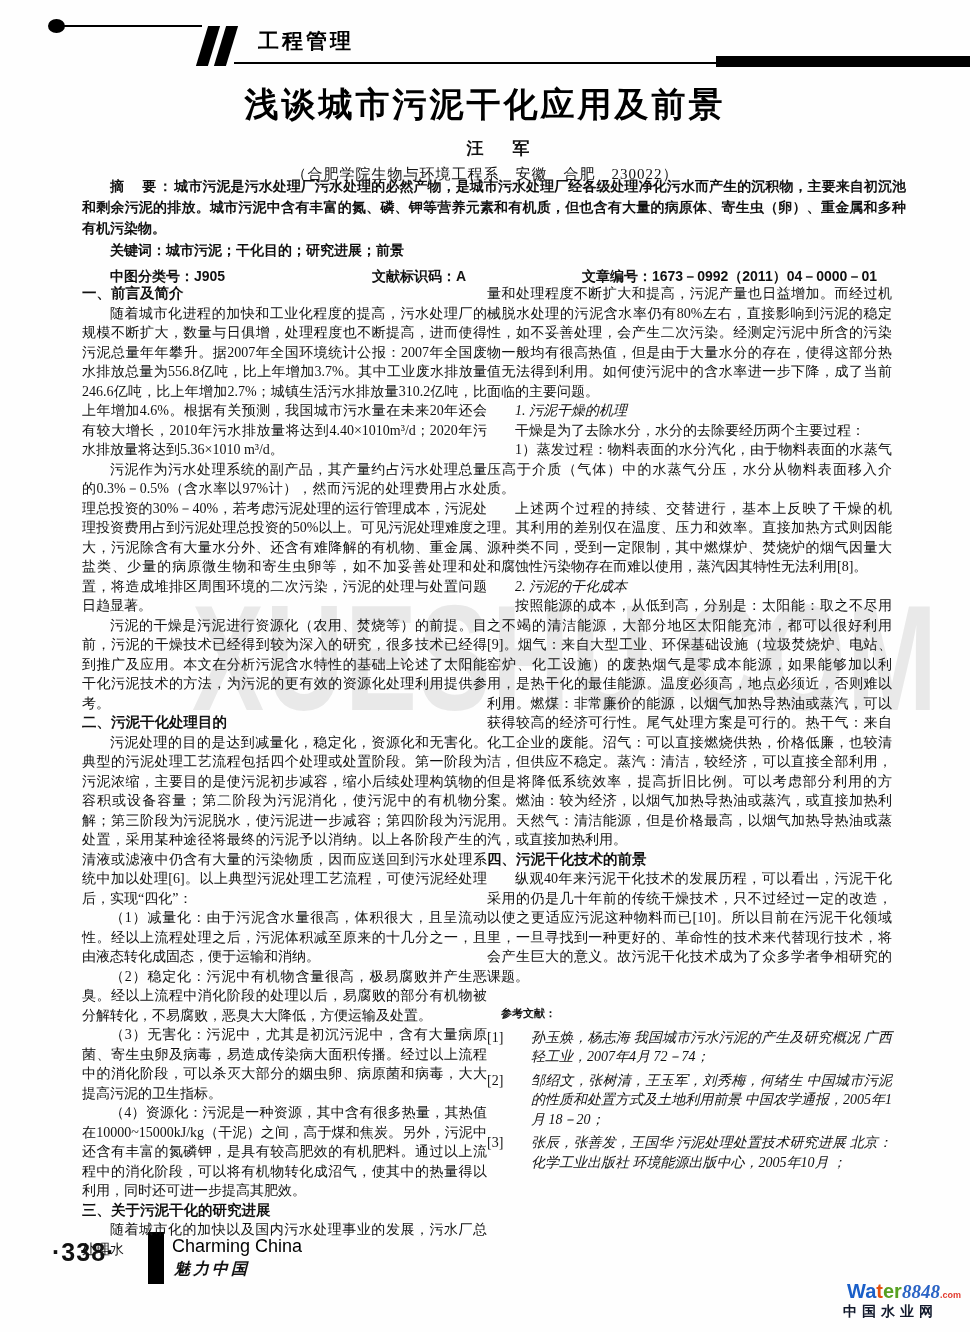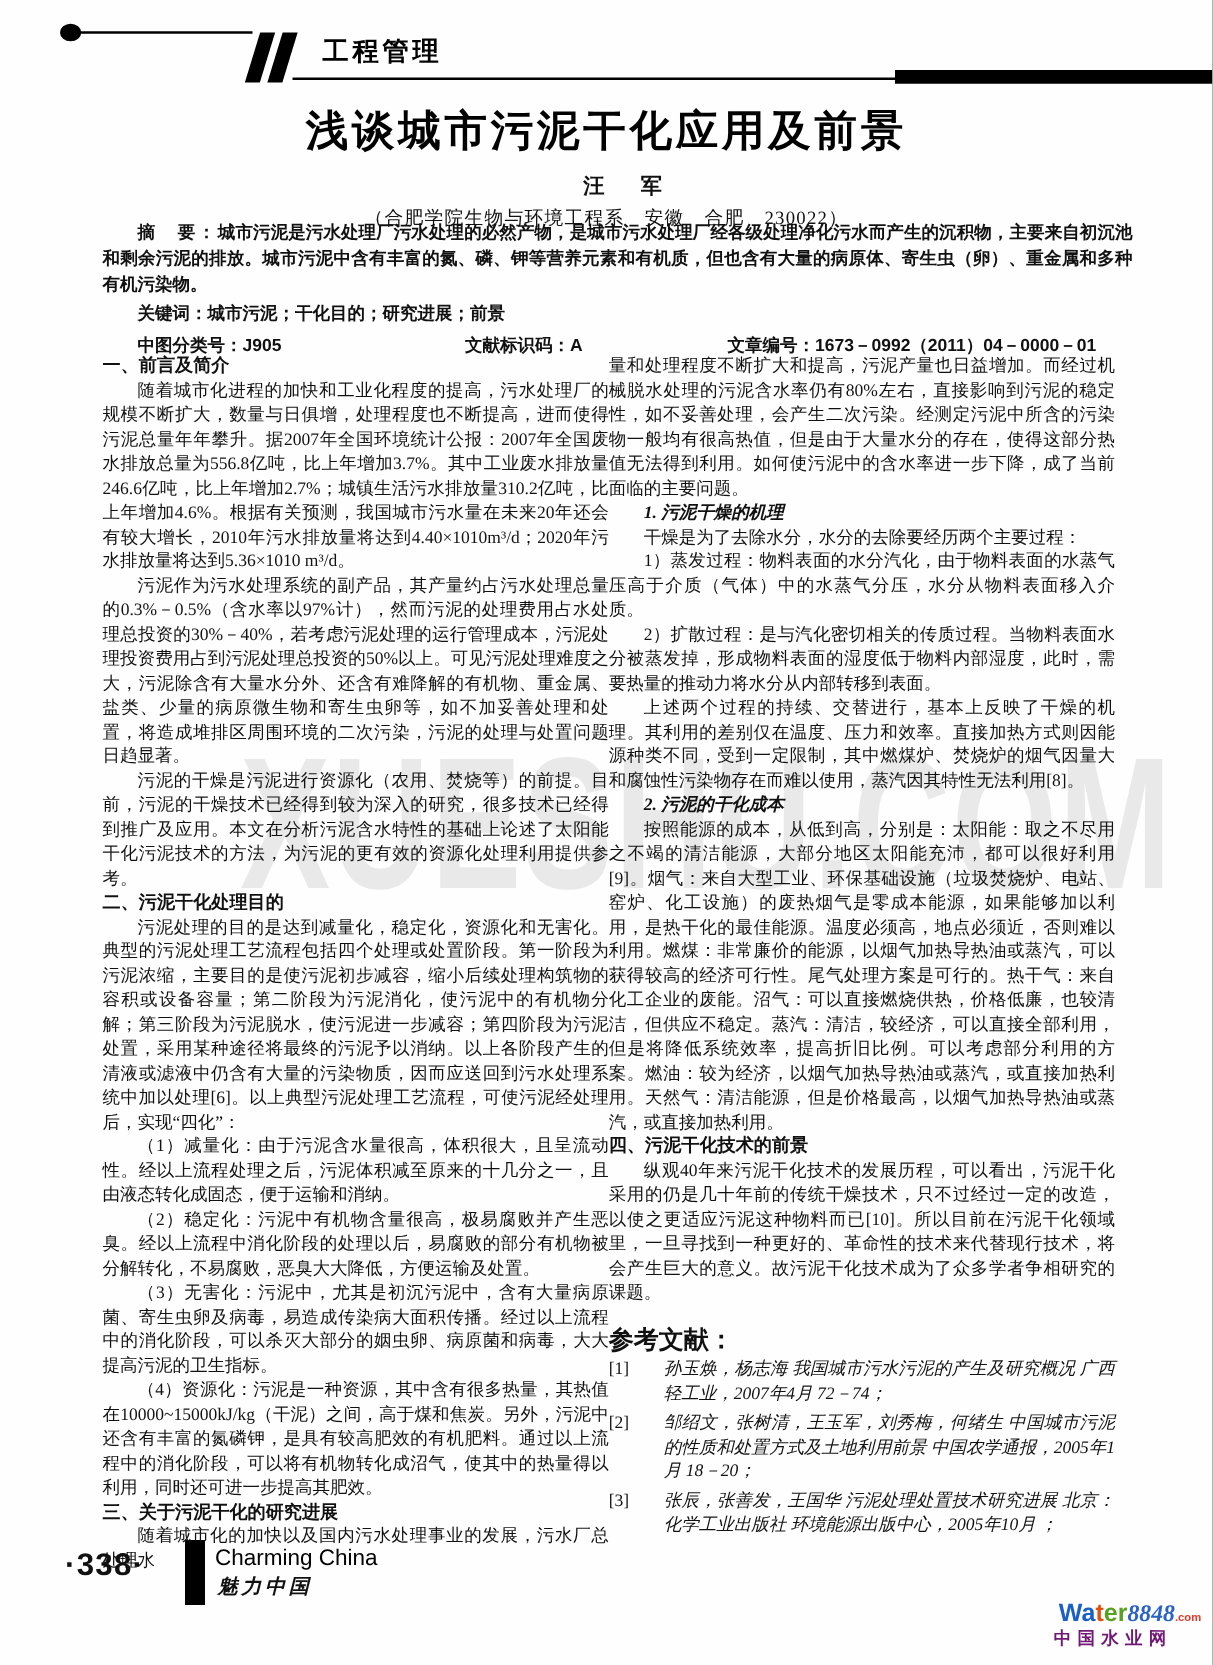--- a/index.html
+++ b/index.html
@@ -41,23 +41,23 @@
   .clcrow .c1 { margin-left:2em; width:262px; }
   .clcrow .c2 { width:210px; }
 
   
   .columns { position:absolute; top:284px; left:82px; width:824px; display:flex; z-index:2; }
   .col { width:405px; font-size:14px; line-height:19.5px; text-align:justify; }
   .col p { margin:0; text-indent:2em; }
   .col p.cont { text-indent:0; }
   .col .sec-h { font-weight:bold; font-family:"Liberation Sans","DejaVu Sans",sans-serif;
     font-size:14.5px; text-indent:0; }
-  .col .sub-h { font-style:italic; font-weight:bold; text-indent:2em; }
+  .col .sub-h { font-style:italic; font-weight:normal; text-indent:2em; }
   .refs-title { font-weight:bold; font-family:"Liberation Sans","DejaVu Sans",sans-serif;
-    margin-top:18px; font-size:20px; }
+    margin-top:18px; font-size:11px;margin-left:14px; }
   .ref { display:flex; margin-top:4px; font-style:italic; }
   .ref .ref-label { width:44px; flex:0 0 44px; font-style:normal; }
   .ref .ref-text { flex:1; text-align:justify; }
 
   
   .watermark { position:absolute; left:192px; top:572px; z-index:1;
     font-family:"Liberation Sans","DejaVu Sans",sans-serif; font-weight:bold;
     font-size:150px; color:rgba(160,160,160,0.22); letter-spacing:2px;
     transform:scaleX(0.72); transform-origin:left top; white-space:nowrap; }
 
@@ -69,21 +69,21 @@
     font-family:"Liberation Sans","DejaVu Sans",sans-serif; color:#000; }
   .brand-cn { position:absolute; left:174px; top:1259px; font-size:16px; font-weight:bold;
     font-style:italic; letter-spacing:3px; }
 
   
   .water-logo { position:absolute; left:843px; top:1281px; width:122px; line-height:1; }
   .water-line1 { font-family:"Liberation Sans","DejaVu Sans",sans-serif; font-weight:bold; font-size:20px;text-align:center; }
   .wl-wa { color:#1a5fc8; } .wl-t { color:#e2500f; } .wl-er { color:#57a021; }
   .wl-num { color:#2a63c5; font-family:"Liberation Serif",serif; font-style:italic; font-size:19px; }
   .wl-com { color:#e23a2e; font-size:9px; }
-  .water-line2 { margin-top:4px; color:#701a75; font-weight:bold; font-size:14px;
+  .water-line2 { margin-top:4px; color:#0f172a; font-weight:bold; font-size:14px;
     letter-spacing:5px; font-family:Liberation Serif, serif; }
 </style>
 </head>
 <body>
 
 <div class="page">
 
   <div class="hdr-dot"></div>
   <div class="hdr-line-left"></div>
   <div class="hdr-slashes">
@@ -125,21 +125,20 @@
       <p>（3）无害化：污泥中，尤其是初沉污泥中，含有大量病原菌、寄生虫卵及病毒，易造成传染病大面积传播。经过以上流程中的消化阶段，可以杀灭大部分的姻虫卵、病原菌和病毒，大大提高污泥的卫生指标。</p>
       <p>（4）资源化：污泥是一种资源，其中含有很多热量，其热值在10000~15000kJ/kg（干泥）之间，高于煤和焦炭。另外，污泥中还含有丰富的氮磷钾，是具有较高肥效的有机肥料。通过以上流程中的消化阶段，可以将有机物转化成沼气，使其中的热量得以利用，同时还可进一步提高其肥效。</p>
       <div class="sec-h">三、关于污泥干化的研究进展</div>
       <p>随着城市化的加快以及国内污水处理事业的发展，污水厂总处理水</p>
     </div>
     <div class="col">
       <p class="cont">量和处理程度不断扩大和提高，污泥产量也日益增加。而经过机械脱水处理的污泥含水率仍有80%左右，直接影响到污泥的稳定性，如不妥善处理，会产生二次污染。经测定污泥中所含的污染物一般均有很高热值，但是由于大量水分的存在，使得这部分热值无法得到利用。如何使污泥中的含水率进一步下降，成了当前面临的主要问题。</p>
       <div class="sub-h">1. 污泥干燥的机理</div>
       <p>干燥是为了去除水分，水分的去除要经历两个主要过程：</p>
       <p>1）蒸发过程：物料表面的水分汽化，由于物料表面的水蒸气压高于介质（气体）中的水蒸气分压，水分从物料表面移入介质。</p>
-      <p>2）扩散过程：是与汽化密切相关的传质过程。当物料表面水分被蒸发掉，形成物料表面的湿度低于物料内部湿度，此时，需要热量的推动力将水分从内部转移到表面。</p>
       <p>上述两个过程的持续、交替进行，基本上反映了干燥的机理。其利用的差别仅在温度、压力和效率。直接加热方式则因能源种类不同，受到一定限制，其中燃煤炉、焚烧炉的烟气因量大和腐蚀性污染物存在而难以使用，蒸汽因其特性无法利用[8]。</p>
       <div class="sub-h">2. 污泥的干化成本</div>
       <p>按照能源的成本，从低到高，分别是：太阳能：取之不尽用之不竭的清洁能源，大部分地区太阳能充沛，都可以很好利用[9]。烟气：来自大型工业、环保基础设施（垃圾焚烧炉、电站、窑炉、化工设施）的废热烟气是零成本能源，如果能够加以利用，是热干化的最佳能源。温度必须高，地点必须近，否则难以利用。燃煤：非常廉价的能源，以烟气加热导热油或蒸汽，可以获得较高的经济可行性。尾气处理方案是可行的。热干气：来自化工企业的废能。沼气：可以直接燃烧供热，价格低廉，也较清洁，但供应不稳定。蒸汽：清洁，较经济，可以直接全部利用，但是将降低系统效率，提高折旧比例。可以考虑部分利用的方案。燃油：较为经济，以烟气加热导热油或蒸汽，或直接加热利用。天然气：清洁能源，但是价格最高，以烟气加热导热油或蒸汽，或直接加热利用。</p>
       <div class="sec-h">四、污泥干化技术的前景</div>
       <p>纵观40年来污泥干化技术的发展历程，可以看出，污泥干化采用的仍是几十年前的传统干燥技术，只不过经过一定的改造，以使之更适应污泥这种物料而已[10]。所以目前在污泥干化领域里，一旦寻找到一种更好的、革命性的技术来代替现行技术，将会产生巨大的意义。故污泥干化技术成为了众多学者争相研究的课题。</p>
       <div class="refs-title">参考文献：</div>
       <div class="ref">
         <span class="ref-label">[1]</span>
         <span class="ref-text">孙玉焕，杨志海 我国城市污水污泥的产生及研究概况 广西轻工业，2007年4月 72－74；</span>
       </div>

